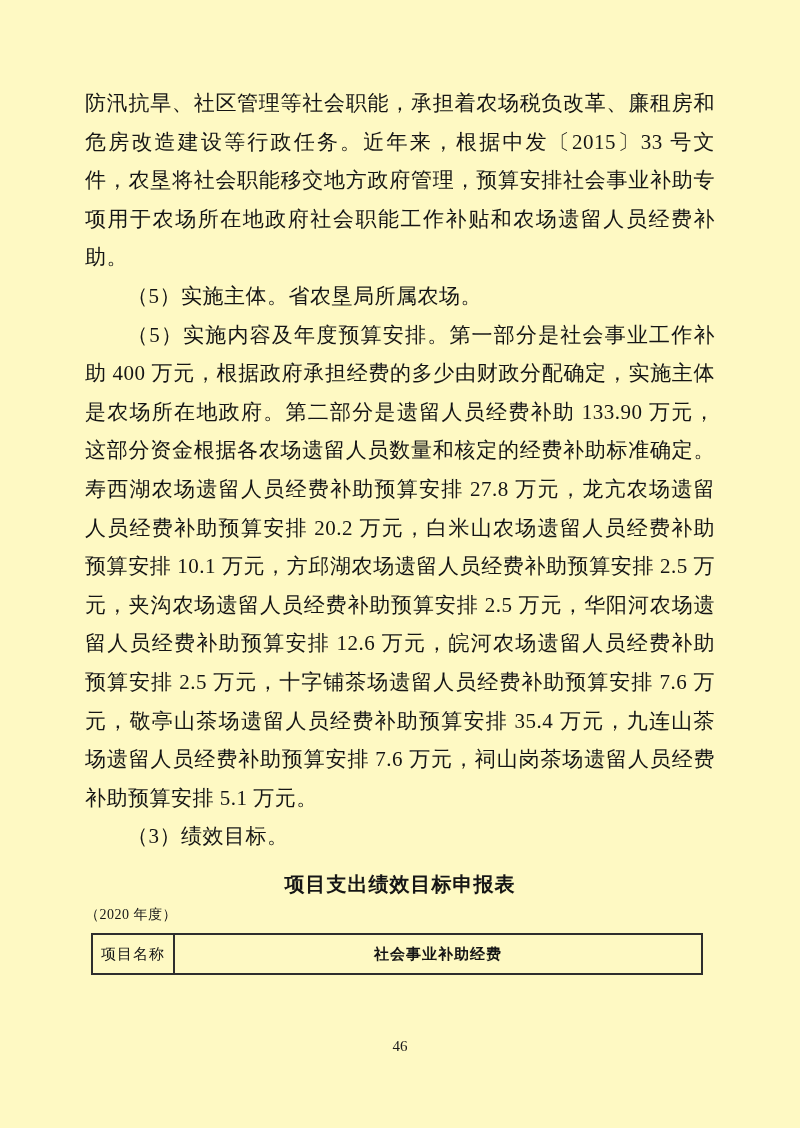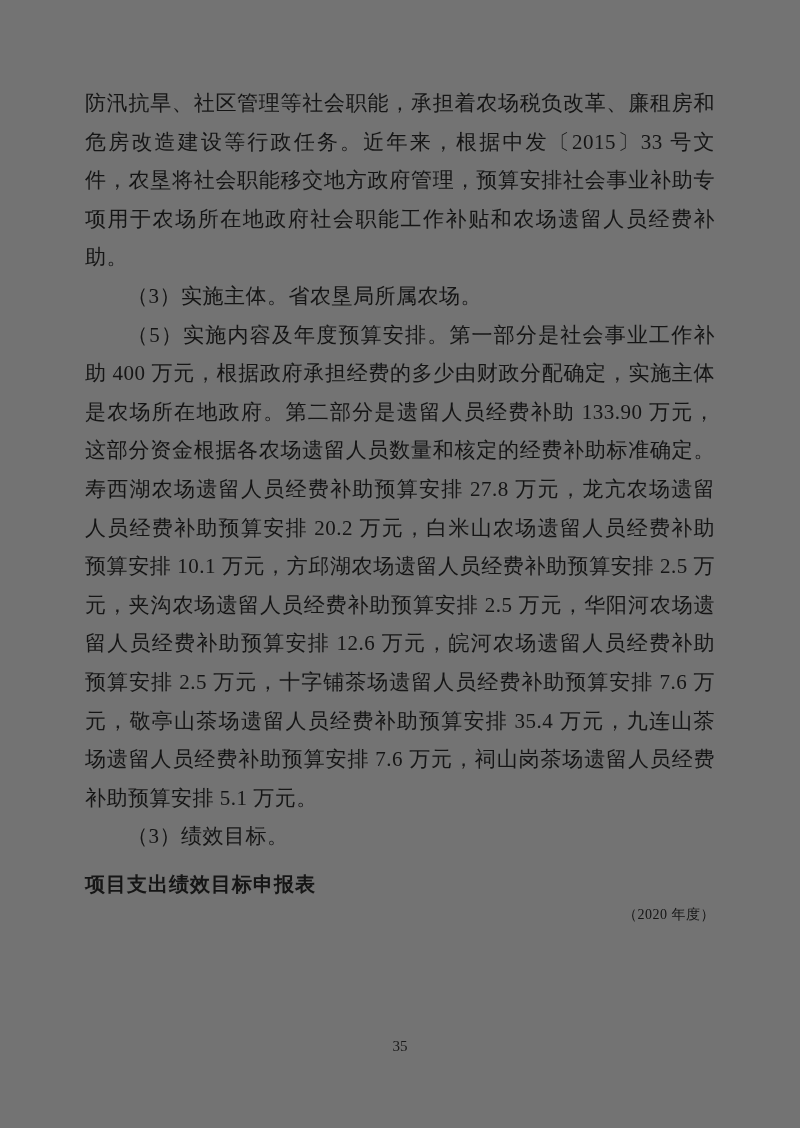--- a/index.html
+++ b/index.html
@@ -4,21 +4,21 @@
 <style>
   html, body {
     margin: 0;
     padding: 0;
     background: #ffffff;
   }
   .page {
     position: relative;
     width: 800px;
     height: 1128px;
-    background: #737373;
+    background: #fef9c3;
     font-family: "Liberation Serif", "DejaVu Serif", serif;
     color: #151515;
     overflow: hidden;
   }
   .body-text {
     position: absolute;
     left: 85px;
     top: 84px;
     width: 630px;
     font-size: 21px;
@@ -29,29 +29,29 @@
   }
   .body-text p {
     margin: 0;
     padding: 0;
   }
   .body-text p.indent {
     text-indent: 2em;
   }
   .form-title {
     margin: 10px 0 0 0;
-    text-align: left;
+    text-align: center;
     font-size: 20px;
     font-weight: bold;
     line-height: 36px;
     letter-spacing: 1px;
     font-family: "Liberation Sans", "DejaVu Sans", sans-serif;
   }
   .form-subtitle {
-    text-align: right;
+    text-align: left;
     font-size: 14px;
     line-height: 26px;
     letter-spacing: 0.5px;
   }
   table.decl-table {
     border-collapse: collapse;
     width: 612px;
     margin: 5px 0 0 6px;
     table-layout: fixed;
   }
@@ -83,29 +83,37 @@
 </style>
 </head>
 <body>
 
 <div class="page">
 
   <div class="body-text">
 
     <p class="para">防汛抗旱、社区管理等社会职能，承担着农场税负改革、廉租房和危房改造建设等行政任务。近年来，根据中发〔2015〕33 号文件，农垦将社会职能移交地方政府管理，预算安排社会事业补助专项用于农场所在地政府社会职能工作补贴和农场遗留人员经费补助。</p>
 
-    <p class="para indent">（3）实施主体。省农垦局所属农场。</p>
+    <p class="para indent">（5）实施主体。省农垦局所属农场。</p>
 
 
     <p class="para indent">（5）实施内容及年度预算安排。第一部分是社会事业工作补助 400 万元，根据政府承担经费的多少由财政分配确定，实施主体是农场所在地政府。第二部分是遗留人员经费补助 133.90 万元，这部分资金根据各农场遗留人员数量和核定的经费补助标准确定。寿西湖农场遗留人员经费补助预算安排 27.8 万元，龙亢农场遗留人员经费补助预算安排 20.2 万元，白米山农场遗留人员经费补助预算安排 10.1 万元，方邱湖农场遗留人员经费补助预算安排 2.5 万元，夹沟农场遗留人员经费补助预算安排 2.5 万元，华阳河农场遗留人员经费补助预算安排 12.6 万元，皖河农场遗留人员经费补助预算安排 2.5 万元，十字铺茶场遗留人员经费补助预算安排 7.6 万元，敬亭山茶场遗留人员经费补助预算安排 35.4 万元，九连山茶场遗留人员经费补助预算安排 7.6 万元，祠山岗茶场遗留人员经费补助预算安排 5.1 万元。</p>
 
     <p class="para indent">（3）绩效目标。</p>
 
     <h1 class="form-title">项目支出绩效目标申报表</h1>
 
     <div class="form-subtitle">（2020 年度）</div>
 
+    <table class="decl-table">
+      <tbody>
+        <tr>
+          <td class="label-cell">项目名称</td>
+          <td class="value-cell">社会事业补助经费</td>
+        </tr>
+      </tbody>
+    </table>
 
   </div>
 
-  <div class="page-number">35</div>
+  <div class="page-number">46</div>
 
 </div>
 
 </body></html>

